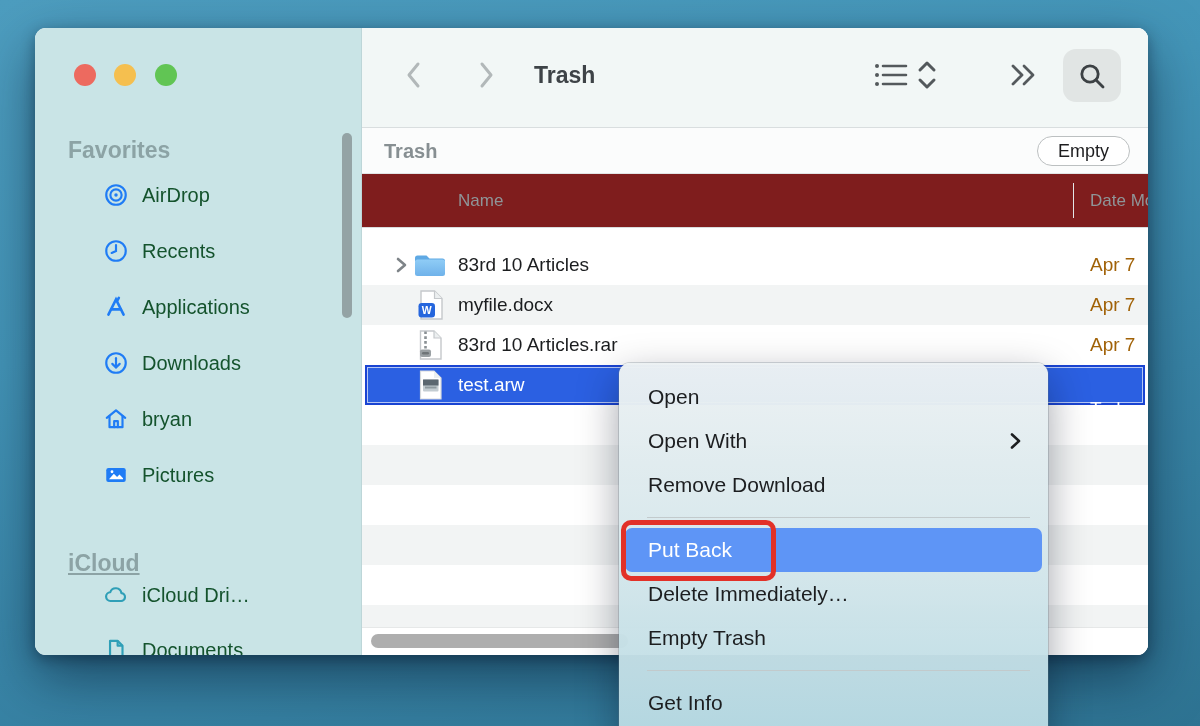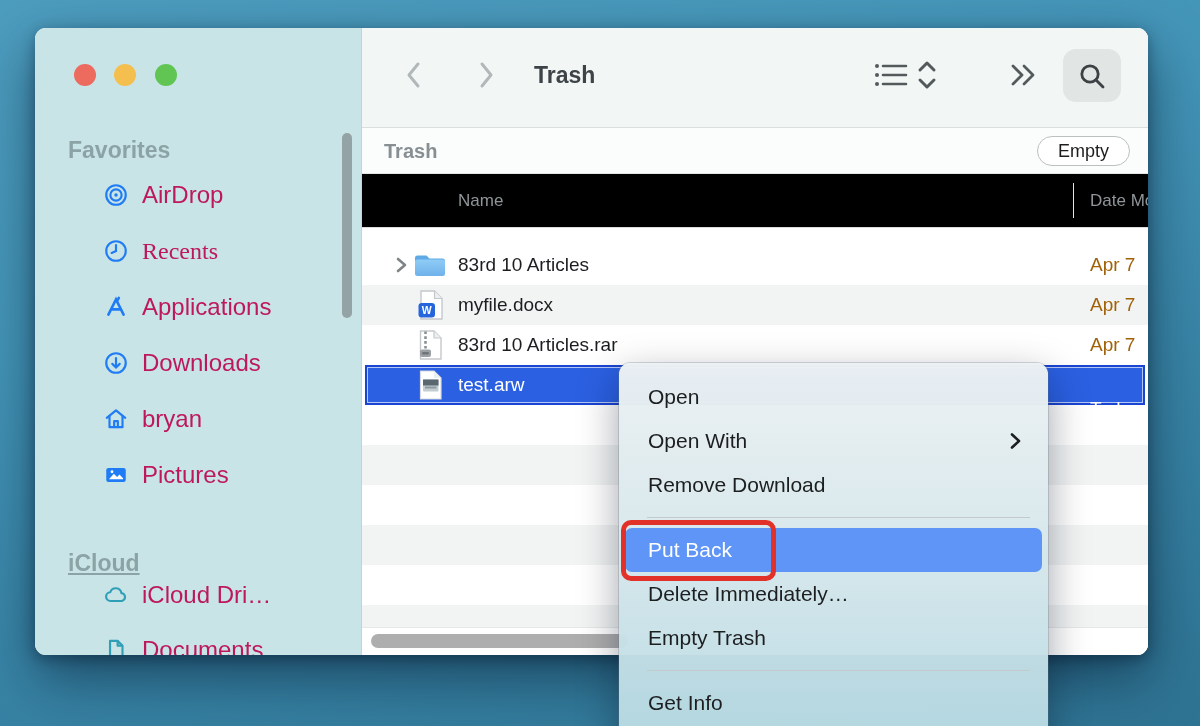--- a/index.html
+++ b/index.html
@@ -23,21 +23,21 @@
   .traffic { position:absolute; width:22px; height:22px; border-radius:50%; top:36px; }
   .t-red    { left:39px;  background:#ed6a5f; }
   .t-yellow { left:79px;  background:#f5bf4f; }
   .t-green  { left:120px; background:#61c554; }
   .sb-header {
     position:absolute; left:33px; height:22px; line-height:22px;
     font-size:23px; font-weight:700; color:rgba(90,110,112,.55);
   }
   .sb-item { position:absolute; left:68px; height:28px; display:flex; align-items:center; gap:13px; }
   .sb-item .sb-ic { width:26px; height:26px; flex:0 0 26px; display:flex; align-items:center; justify-content:center; }
-  .sb-item .sb-label { font-size:24px; color:#be185d; white-space:nowrap; }
+  .sb-item .sb-label { font-size:20px; color:#14532d; white-space:nowrap; }
   .sb-scrollbar {
     position:absolute; left:307px; top:105px; width:10px; height:185px;
     border-radius:5px; background:rgba(130,142,143,.75);
   }
   
   .main { position:absolute; left:327px; top:0; right:0; bottom:0; background:#fff; }
   .toolbar {
     position:absolute; left:0; top:0; right:0; height:100px;
     background:#f2f7f6; border-bottom:1px solid #d9dedf;
   }
@@ -61,21 +61,21 @@
     font-size:20px; font-weight:700; color:#878f92;
   }
   .empty-btn {
     position:absolute; left:675px; top:8px; width:93px; height:30px;
     border:1.5px solid #bcc0c1; border-radius:15px; background:#fff;
     font-size:18px; color:#1d1d1f; display:flex; align-items:center; justify-content:center;
     font-family:"Liberation Sans", sans-serif;
   }
   .col-header {
     position:absolute; left:0; top:146px; right:0; height:54px;
-    background:#000000; border-bottom:1px solid #dadcdd;
+    background:#7f1d1d; border-bottom:1px solid #dadcdd;
   }
   .col-name {
     position:absolute; left:96px; top:50%; transform:translateY(-50%);
     font-size:17px; color:#8f9598;
   }
   .col-div { position:absolute; left:711px; top:9px; bottom:9px; width:1px; background:#e3e5e6; }
   .col-date {
     position:absolute; left:728px; right:0; top:50%; transform:translateY(-50%);
     font-size:17px; color:#8f9598; white-space:nowrap; overflow:hidden;
   }
@@ -135,21 +135,21 @@
       <span class="sb-ic">
         <svg width="26" height="26" viewBox="0 0 24 24" fill="none" stroke="#1f7cf5" stroke-width="2">
           <circle cx="12" cy="12" r="9"></circle>
             <circle cx="12" cy="12" r="5.2"></circle>
             <circle cx="12" cy="12" r="1.6" fill="#1f7cf5" stroke="none"></circle>
         </svg>
       </span>
       <span class="sb-label">AirDrop</span>
     </div>
 
-    <div class="sb-item" style="top:209px;font-family:Liberation Serif, serif;">
+    <div class="sb-item" style="top:209px;">
       <span class="sb-ic">
         <svg width="26" height="26" viewBox="0 0 24 24" fill="none" stroke="#1f7cf5" stroke-width="2">
           <circle cx="12" cy="12" r="9"></circle>
             <path d="M12 6.5 V12 L8 13.8" stroke-linecap="round"></path>
         </svg>
       </span>
       <span class="sb-label">Recents</span>
     </div>
 
     <div class="sb-item" style="top:265px;">

